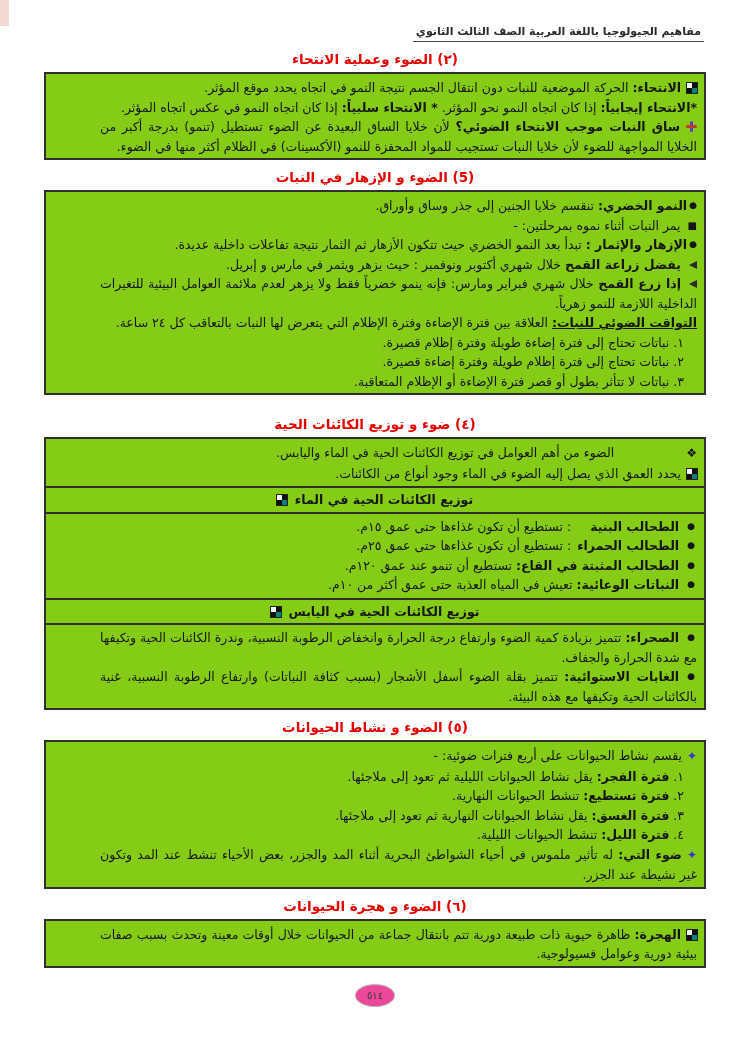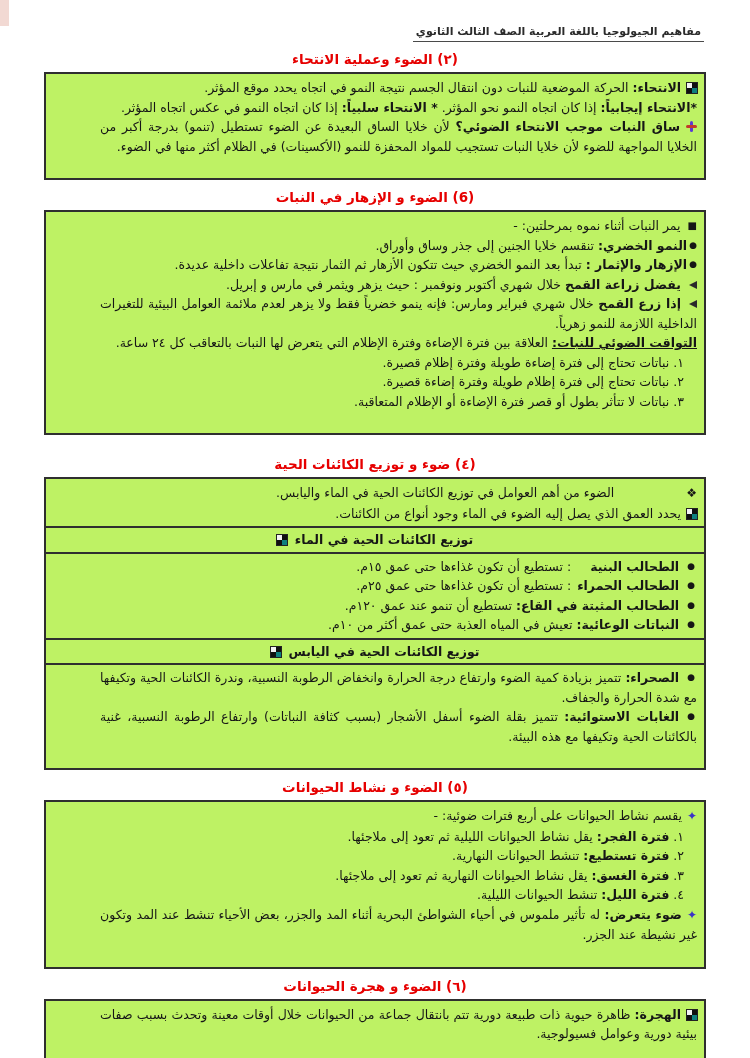--- a/index.html
+++ b/index.html
@@ -12,22 +12,22 @@
   .doc-header span{
     display:inline-block;font-size:11px;font-weight:bold;color:#2b2b2b;
     border-bottom:1.5px solid #4a4a4a;padding:0 3px 3px 3px;
   }
   .hd{
     color:#e60000;font-weight:bold;text-align:center;font-size:13.5px;
     margin:9px 0 5px 0;
   }
   .hd.big-gap{margin-top:21px;}
   .box{
-    border:2px solid #2f2f2f;margin:0 44px;padding:4px 7px 22px 6px;
-    font-size:12.5px;line-height:19.5px;background:#bef264;
+    border:2px solid #2f2f2f;margin:0 44px;padding:4px 7px 2px 6px;
+    font-size:12.5px;line-height:19.5px;background:#84cc16;
   }
   .line{text-align:right;}
   .wrap{text-align:justify;margin-left:48px;}
   .b{font-weight:bold;}
   .bu{font-weight:bold;text-decoration:underline;}
   .indent{padding-right:13px;}
   .blt{display:inline-block;margin-left:4px;}
   .sq{font-size:10px;vertical-align:1px;margin-left:7px;}
   .dot{font-size:9px;vertical-align:2px;margin-left:2px;}
   .dot.spaced{margin-left:8px;margin-right:2px;}
@@ -73,27 +73,27 @@
     <span class="checker blt"></span><span class="b">الانتحاء:</span><span> الحركة الموضعية للنبات دون انتقال الجسم نتيجة النمو في اتجاه يحدد موقع المؤثر.</span>
   </div>
   <div class="line">
     <span class="b">*الانتحاء إيجابياً:</span><span> إذا كان اتجاه النمو نحو المؤثر. </span><span class="b">* الانتحاء سلبياً:</span><span> إذا كان اتجاه النمو في عكس اتجاه المؤثر.</span>
   </div>
   <div class="line wrap">
     <span class="flower"></span><span class="b">ساق النبات موجب الانتحاء الضوئي؟</span><span> لأن خلايا الساق البعيدة عن الضوء تستطيل (تنمو) بدرجة أكبر من الخلايا المواجهة للضوء لأن خلايا النبات تستجيب للمواد المحفزة للنمو (الأكسينات) في الظلام أكثر منها في الضوء.</span>
   </div>
 </div>
 
-<div class="hd">(6) الضوء و الإزهار في النبات</div>
+<div class="hd">(5) الضوء و الإزهار في النبات</div>
 <div class="box">
   <div class="line">
-    <span class="blt sq">■</span><span>يمر النبات أثناء نموه بمرحلتين: -</span>
+    <span class="blt dot">●</span><span class="b">النمو الخضري:</span><span> تنقسم خلايا الجنين إلى جذر وساق وأوراق.</span>
   </div>
   <div class="line">
-    <span class="blt dot">●</span><span class="b">النمو الخضري:</span><span> تنقسم خلايا الجنين إلى جذر وساق وأوراق.</span>
+    <span class="blt sq">■</span><span>يمر النبات أثناء نموه بمرحلتين: -</span>
   </div>
   <div class="line">
     <span class="blt dot">●</span><span class="b">الإزهار والإثمار :</span><span> تبدأ بعد النمو الخضري حيث تتكون الأزهار ثم الثمار نتيجة تفاعلات داخلية عديدة.</span>
   </div>
   <div class="line">
     <span class="arrow"></span><span class="b">يفضل زراعة القمح</span><span> خلال شهري أكتوبر ونوفمبر : حيث يزهر ويثمر في مارس و إبريل.</span>
   </div>
   <div class="line wrap">
     <span class="arrow"></span><span class="b">إذا زرع القمح</span><span> خلال شهري فبراير ومارس: فإنه ينمو خضرياً فقط ولا يزهر لعدم ملائمة العوامل البيئية للتغيرات الداخلية اللازمة للنمو زهرياً.</span>
   </div>
@@ -156,21 +156,21 @@
   <div class="line indent">
     <span>٢. </span><span class="b">فترة تستطيع:</span><span> تنشط الحيوانات النهارية.</span>
   </div>
   <div class="line indent">
     <span>٣. </span><span class="b">فترة الغسق:</span><span> يقل نشاط الحيوانات النهارية ثم تعود إلى ملاجئها.</span>
   </div>
   <div class="line indent">
     <span>٤. </span><span class="b">فترة الليل:</span><span> تنشط الحيوانات الليلية.</span>
   </div>
   <div class="line wrap">
-    <span class="blt star">✦</span><span class="b">ضوء يتعرض:</span><span> له تأثير ملموس في أحياء الشواطئ البحرية أثناء المد والجزر، بعض الأحياء تنشط عند المد وتكون غير نشيطة عند الجزر.</span>
+    <span class="blt star">✦</span><span class="b">ضوء التي:</span><span> له تأثير ملموس في أحياء الشواطئ البحرية أثناء المد والجزر، بعض الأحياء تنشط عند المد وتكون غير نشيطة عند الجزر.</span>
   </div>
 </div>
 
 <div class="hd">(٦) الضوء و هجرة الحيوانات</div>
 <div class="box">
   <div class="line wrap">
     <span class="checker blt"></span><span class="b">الهجرة:</span><span> ظاهرة حيوية ذات طبيعة دورية تتم بانتقال جماعة من الحيوانات خلال أوقات معينة وتحدث بسبب صفات بيئية دورية وعوامل فسيولوجية.</span>
   </div>
 </div>
 

